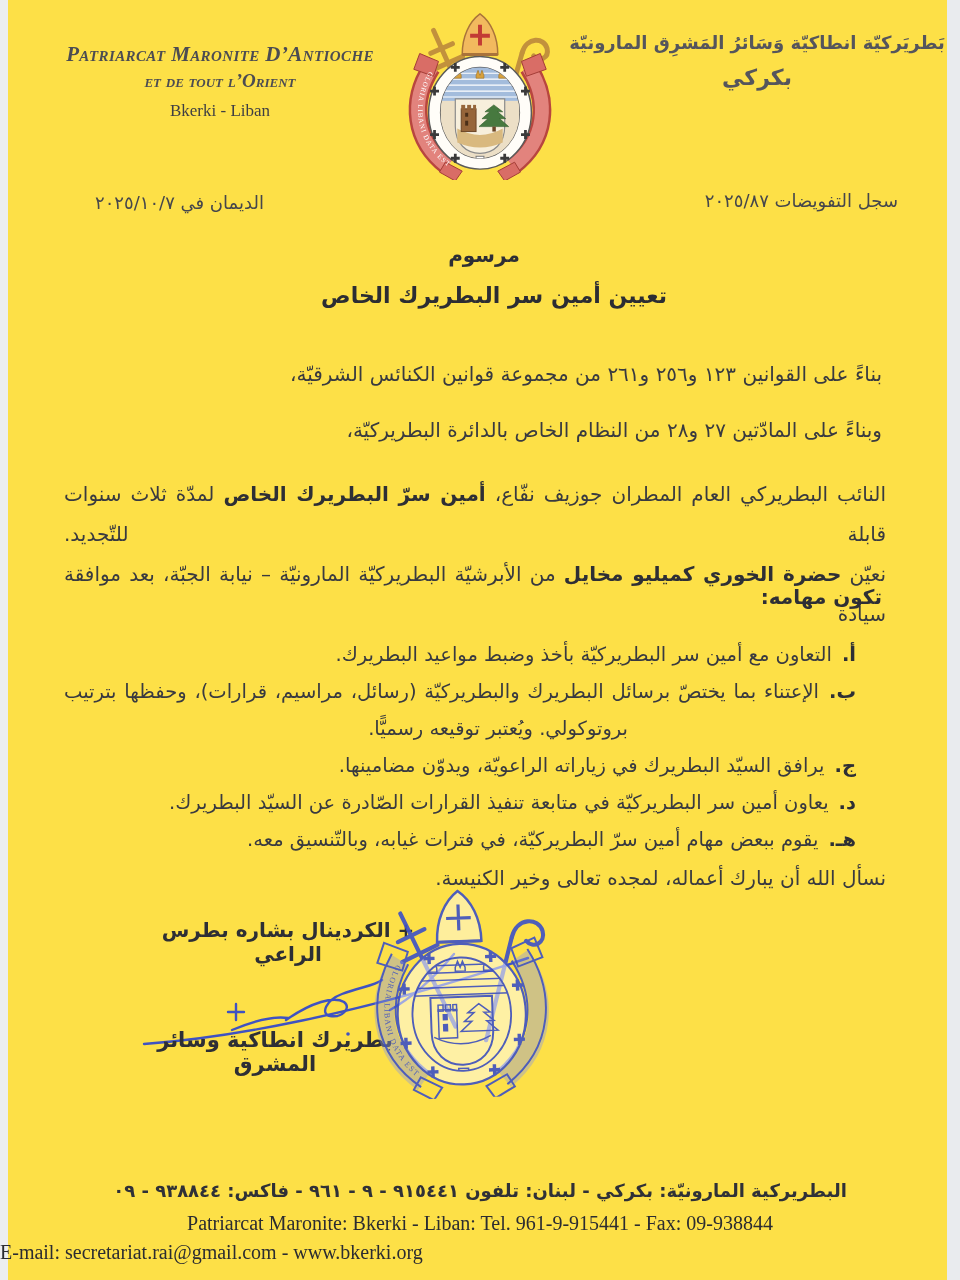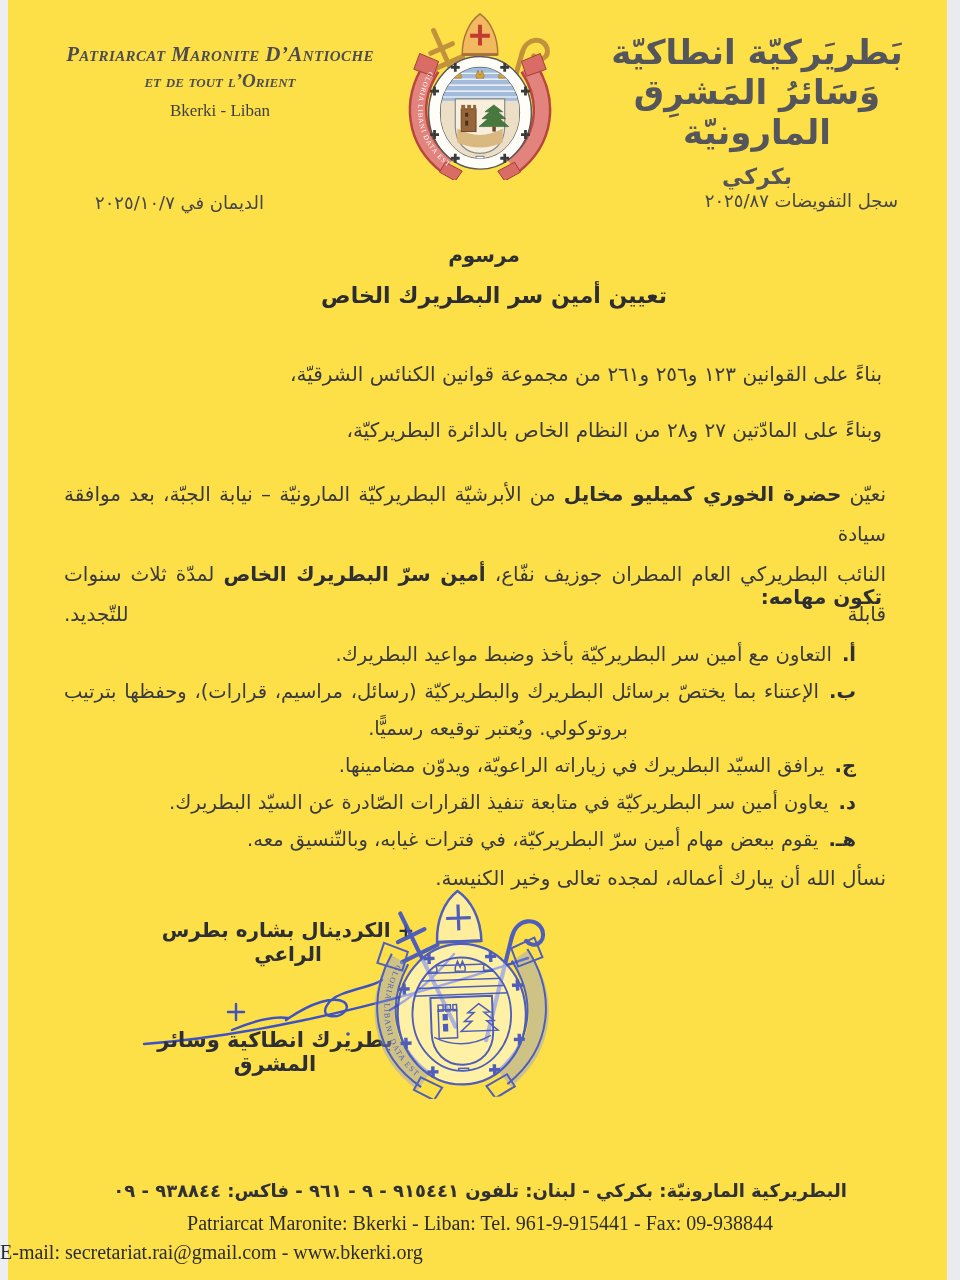--- a/index.html
+++ b/index.html
@@ -11,21 +11,21 @@
 
   .org{position:absolute;left:46px;top:42px;width:348px;text-align:center;
        font-family:"Liberation Serif",serif;color:#4c4c52;}
   .org .l1{font-variant:small-caps;font-style:italic;font-weight:600;font-size:21px;letter-spacing:.4px;}
   .org .l2{font-variant:small-caps;font-style:italic;font-weight:600;font-size:19px;margin-top:3px;}
   .org .city{font-size:17px;margin-top:9px;color:#3e3e44;}
 
   .arms{position:absolute;left:396px;top:10px;}
 
   .masthead{position:absolute;right:12px;top:32px;width:382px;text-align:center;direction:rtl;color:#55555c;}
-  .masthead .line{font-size:34px;font-weight:bold;}
+  .masthead .line{font-size:18px;font-weight:bold;}
   .masthead .city{font-size:22px;font-weight:bold;margin-top:12px;}
 
   .registry{position:absolute;top:190px;right:62px;font-size:18px;direction:rtl;color:#45464c;}
   .dateline{position:absolute;top:192px;left:95px;font-size:18px;direction:rtl;color:#45464c;}
 
   .doc-title{position:absolute;top:243px;left:0;right:0;text-align:center;font-size:20px;font-weight:bold;color:#2e2f35;padding-left:8px;}
   .doc-subtitle{position:absolute;top:283px;left:0;right:0;text-align:center;font-size:22px;font-weight:bold;color:#2c2d33;padding-left:28px;}
 
   .para{direction:rtl;text-align:right;font-size:20px;color:#393a40;}
   .p1{position:absolute;top:362px;right:78px;left:70px;}
@@ -164,22 +164,22 @@
   <div class="registry">سجل التفويضات ٢٠٢٥/٨٧</div>
   <div class="dateline">الديمان في ٢٠٢٥/١٠/٧</div>
 
   <div class="doc-title">مرسوم</div>
   <div class="doc-subtitle">تعيين أمين سر البطريرك الخاص</div>
 
   <div class="para p1">بناءً على القوانين ١٢٣ و٢٥٦ و٢٦١ من مجموعة قوانين الكنائس الشرقيّة،</div>
   <div class="para p2">وبناءً على المادّتين ٢٧ و٢٨ من النظام الخاص بالدائرة البطريركيّة،</div>
 
   <div class="p3">
+    <div class="jline"><span>النائب البطريركي العام المطران جوزيف نفّاع، </span><span class="bold">أمين سرّ البطريرك الخاص</span><span> لمدّة ثلاث سنوات قابلة للتّجديد.</span></div>
     <div class="jline"><span>نعيّن </span><span class="bold">حضرة الخوري كميليو مخايل</span><span> من الأبرشيّة البطريركيّة المارونيّة – نيابة الجبّة، بعد موافقة سيادة</span></div>
-    <div class="jline"><span>النائب البطريركي العام المطران جوزيف نفّاع، </span><span class="bold">أمين سرّ البطريرك الخاص</span><span> لمدّة ثلاث سنوات قابلة للتّجديد.</span></div>
   </div>
 
   <div class="duties-heading">تكون مهامه:</div>
 
   <div class="duties">
     <div class="duty">
       <span class="m">أ.</span>
       <span class="t">التعاون مع أمين سر البطريركيّة بأخذ وضبط مواعيد البطريرك.</span>
     </div>
     <div class="duty">

